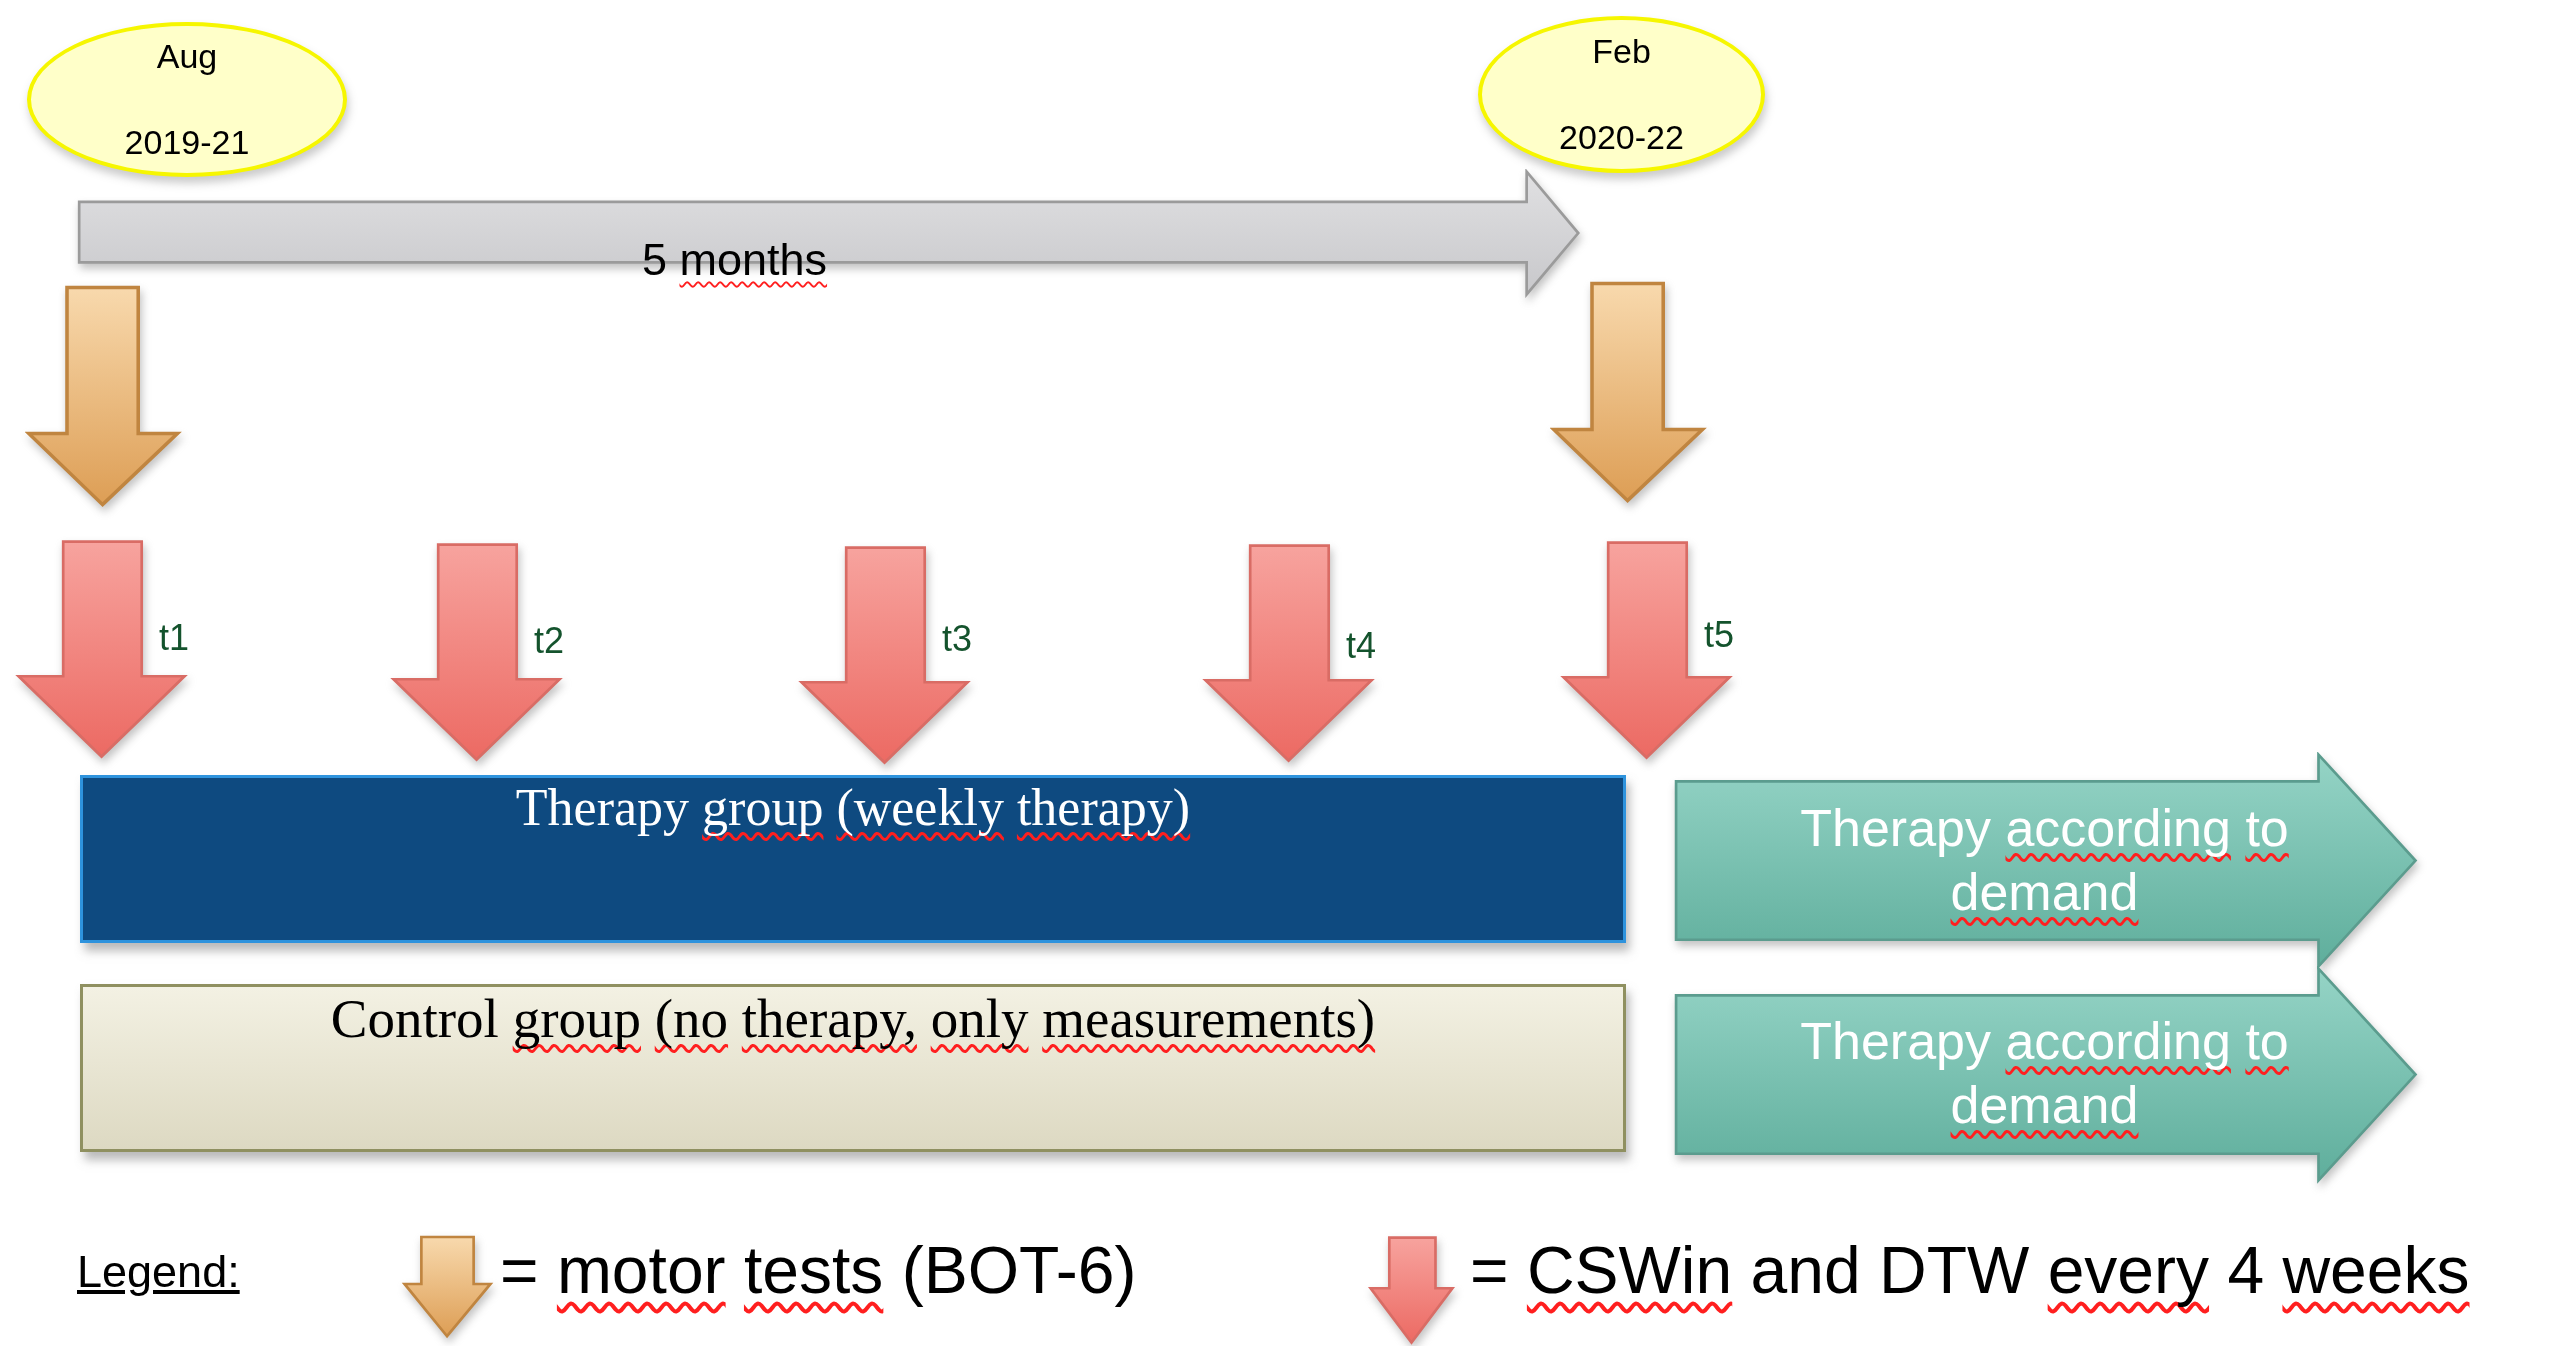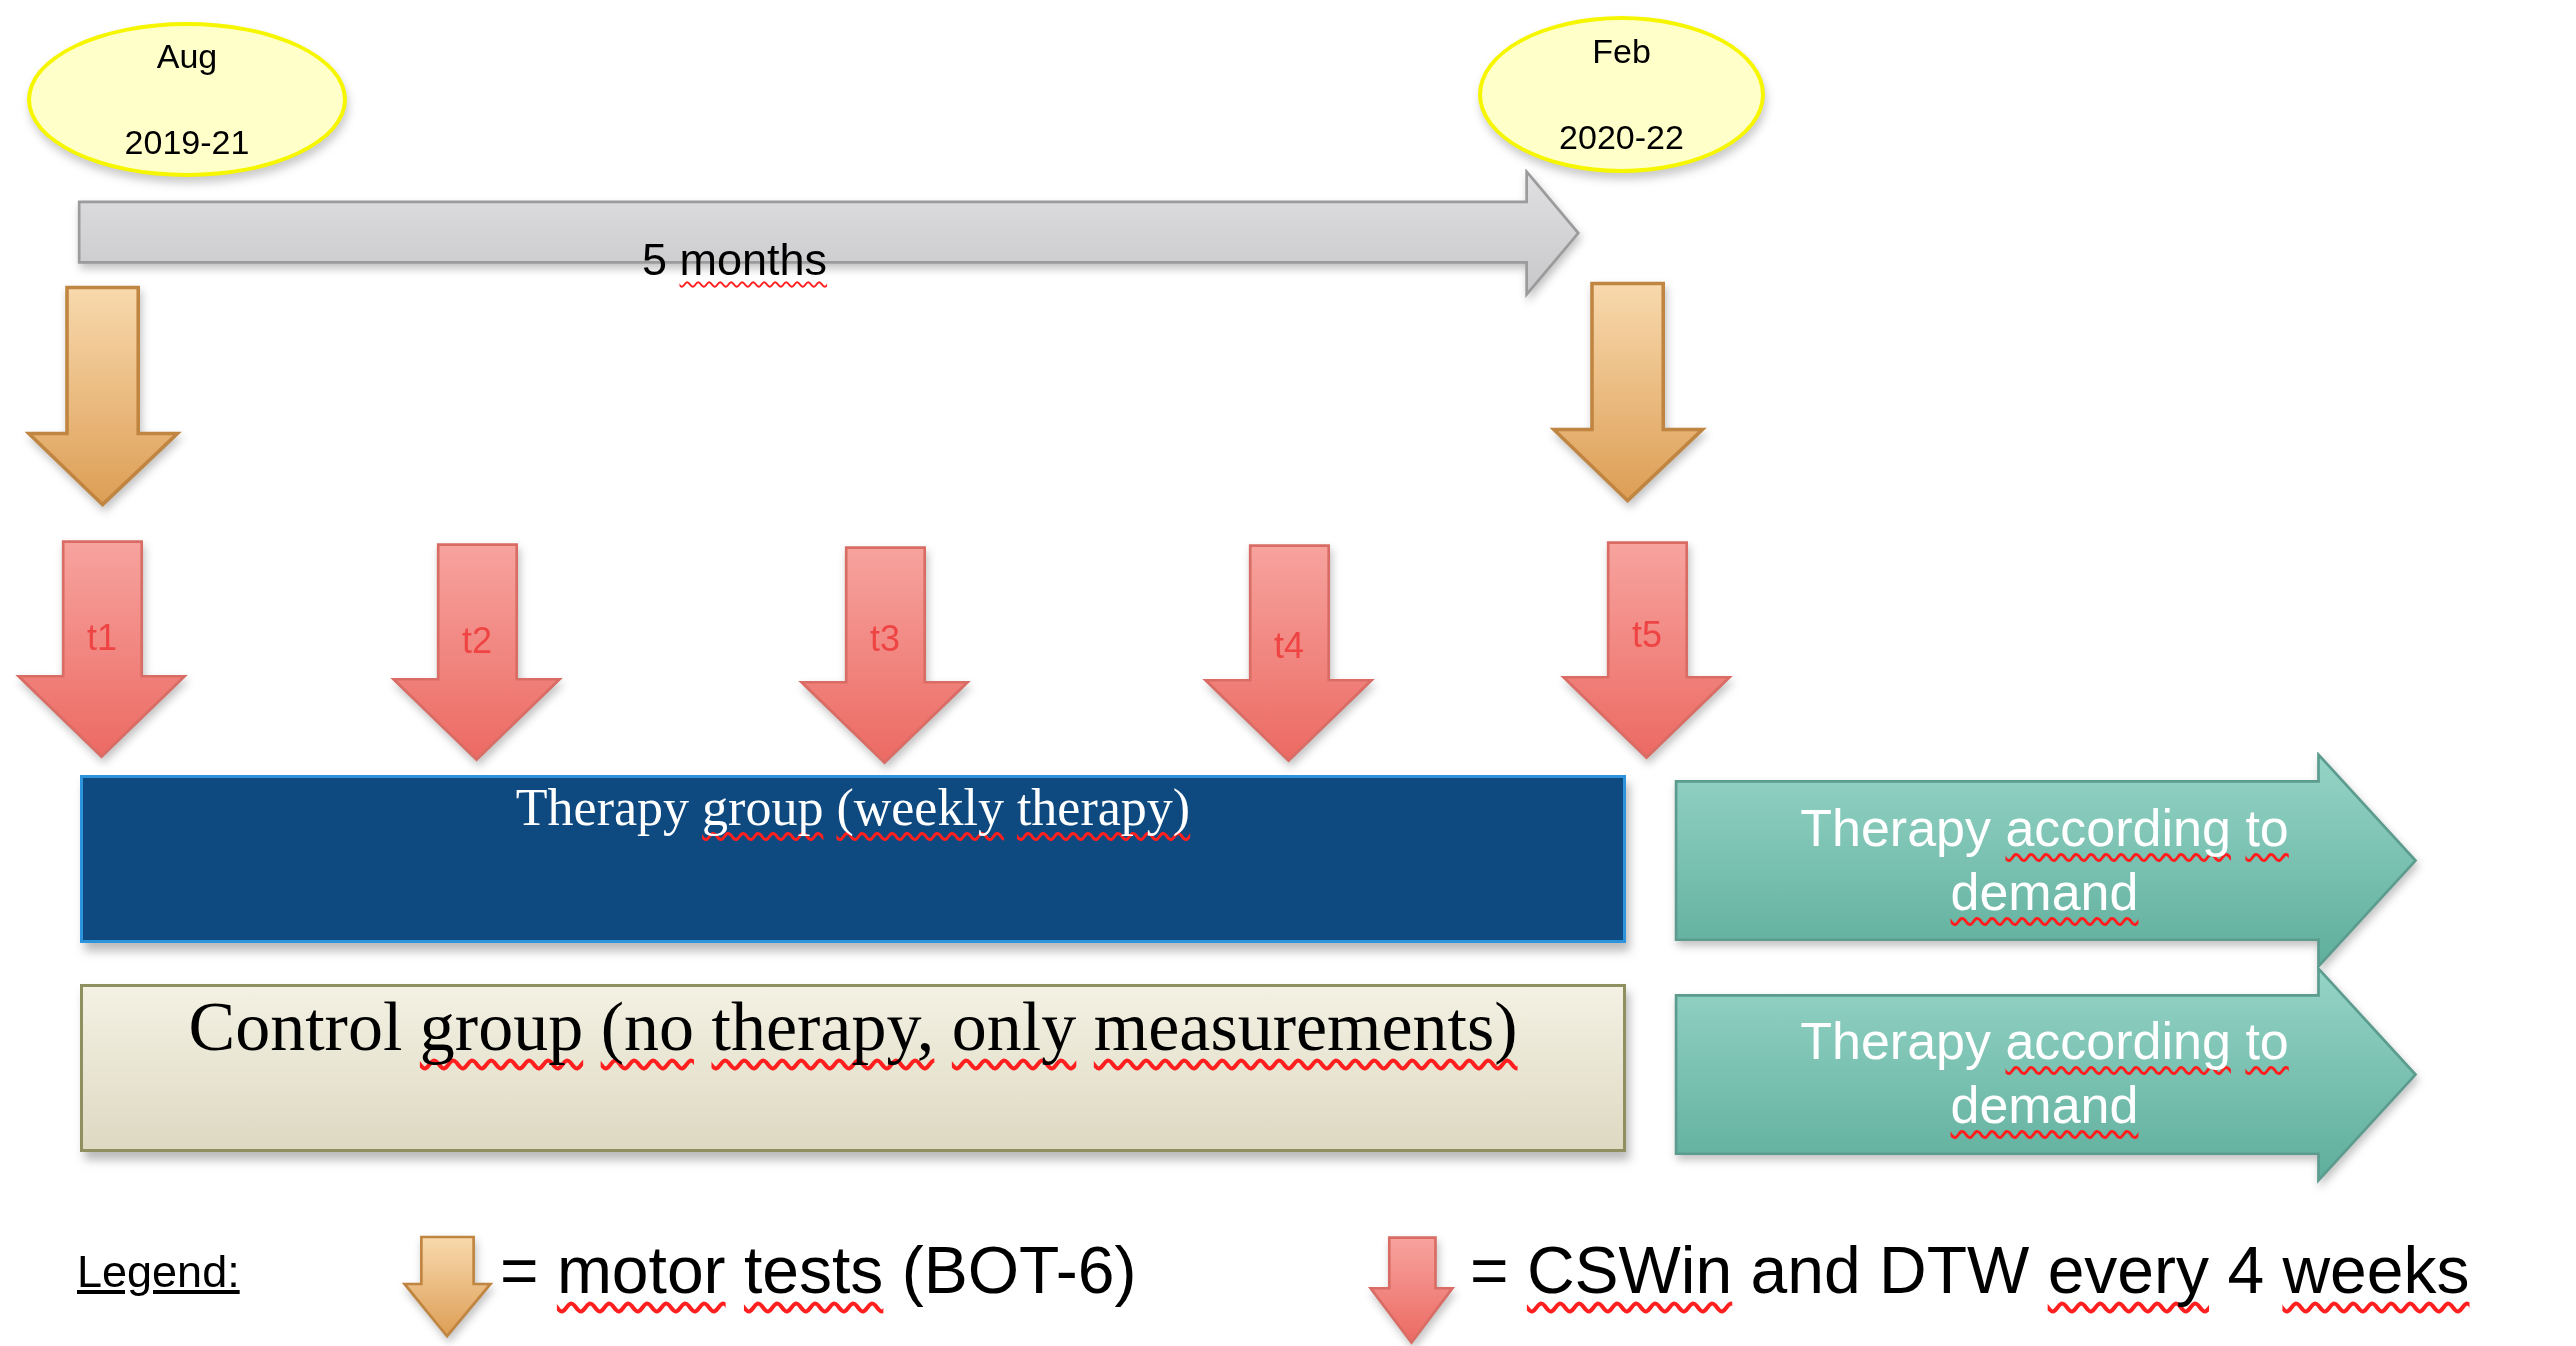--- a/index.html
+++ b/index.html
@@ -29,27 +29,27 @@
     font-family:Liberation Serif, serif;
   }
   .therapy-box{
     background:var(--c-blue-fill);
     border:3.6px solid var(--c-blue-border);
     color:#fff;font-size:52px;
   }
   .control-box{
     background:linear-gradient(var(--c-cream-top),var(--c-cream-bot));
     border:3.6px solid var(--c-cream-border);
-    color:#000;font-size:70px;
+    color:#000;font-size:55px;
   }
   .followup-text{
     display:flex;flex-direction:column;align-items:center;justify-content:center;
     color:#fff;font-size:52px;line-height:64px;text-align:center;padding-left:47px;
   }
-  .tp-label{font-size:36px;color:#ef4444;text-align:center;width:174px;}
+  .tp-label{font-size:36px;color:#14532d;text-align:right;width:174px;}
   .legend-title{font-size:45px;color:#000;}
   .legend-text{font-size:66px;color:#000;white-space:nowrap;}
 
   
   .sq{
     text-decoration-line:underline;
     text-decoration-style:wavy;
     text-decoration-color:var(--c-squiggle);
     text-decoration-thickness:0.055em;
     text-underline-offset:0.13em;

